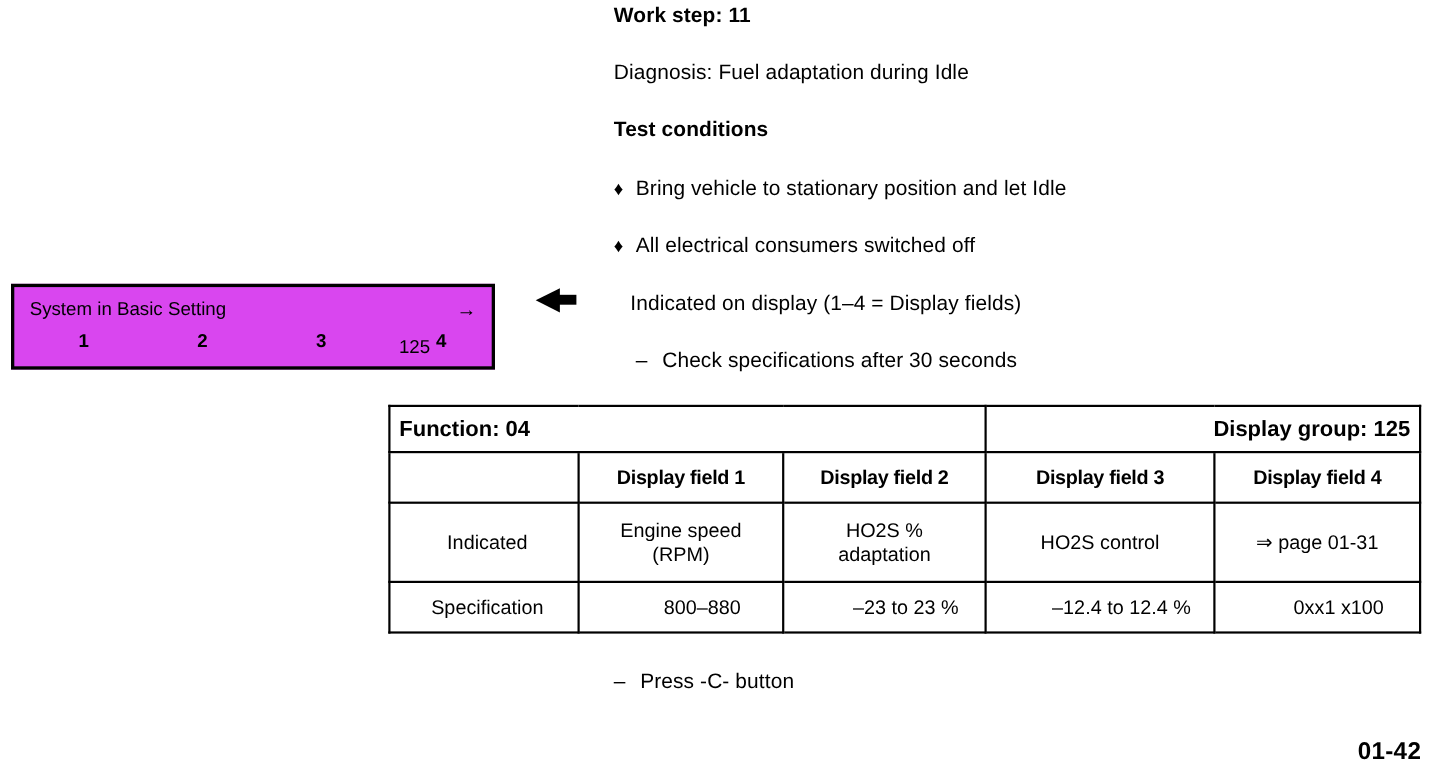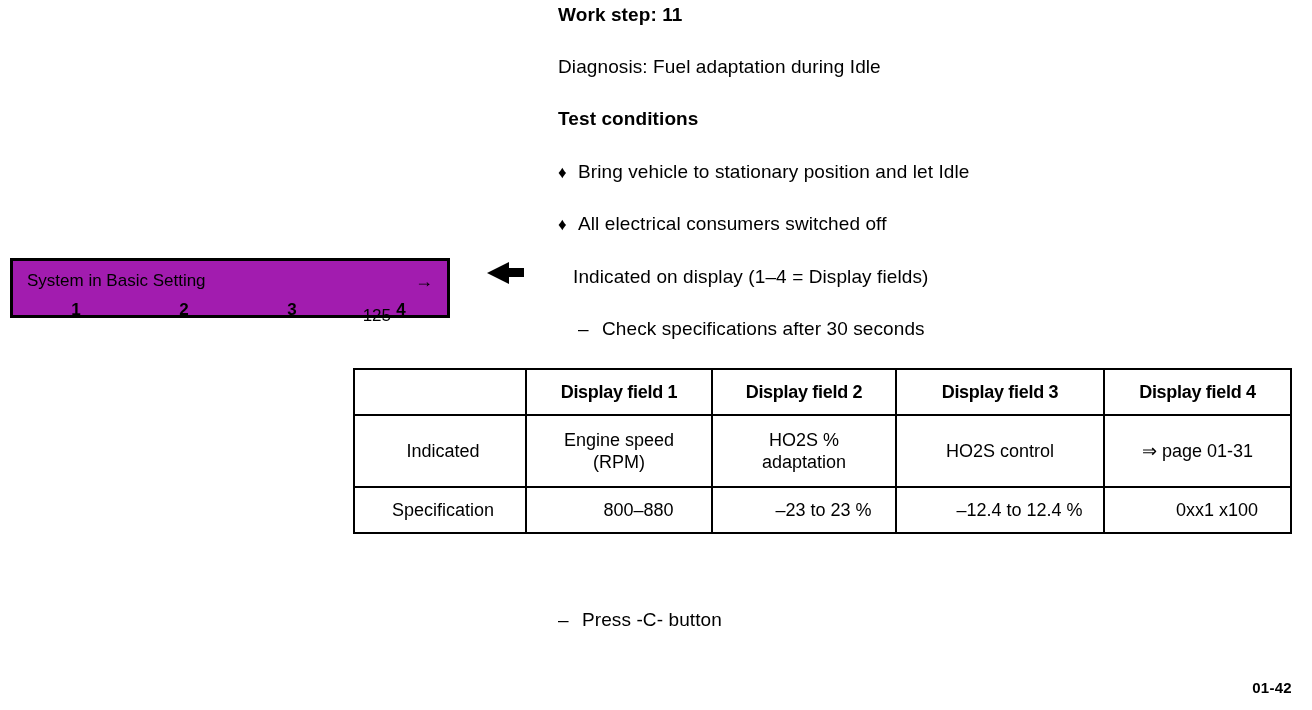--- a/index.html
+++ b/index.html
@@ -68,24 +68,24 @@
     width: 16px;
     height: 9px;
     background: #000000;
   }
 
   
   .display-box {
     left: 10px;
     top: 258px;
     width: 440px;
-    height: 60px;
+    height: 78px;
     border: 3px solid #000000;
     box-sizing: border-box;
-    background: #a21caf;
+    background: #d946ef;
   }
   .display-top {
     position: absolute;
     left: 0; top: 8px;
     width: 100%;
     height: 28px;
   }
   .display-title {
     position: absolute;
     left: 14px;
@@ -175,21 +175,21 @@
   .c0 { width: 172px; }
   .c1 { width: 186px; }
   .c2 { width: 184px; }
   .c3 { width: 208px; }
   .c4 { width: 187px; }
 
   
   .page-num {
     right: 20px;
     bottom: 14px;
-    font-size: 15px;
+    font-size: 22px;
     font-weight: bold;
     letter-spacing: 0.3px;
   }
 </style>
 </head>
 <body>
 
 <div class="abs instr-col">
 
   <div class="abs line bold l-worktep">Work step: 11</div>
@@ -237,20 +237,24 @@
 
 <table class="abs data-table">
   <colgroup>
     <col class="c0">
       <col class="c1">
       <col class="c2">
       <col class="c3">
       <col class="c4">
   </colgroup>
   <tbody>
+    <tr class="hdr-row">
+      <td colspan="3">Function: 04</td>
+      <td colspan="2" class="hdr-right">Display group: 125</td>
+    </tr>
     <tr>
       <td class="col-head"></td>
       <td class="col-head">Display field 1</td>
       <td class="col-head">Display field 2</td>
       <td class="col-head">Display field 3</td>
       <td class="col-head">Display field 4</td>
     </tr>
     <tr class="tall-row">
       <td class="row-label">Indicated</td>
       <td>Engine speed<br>(RPM)</td>

